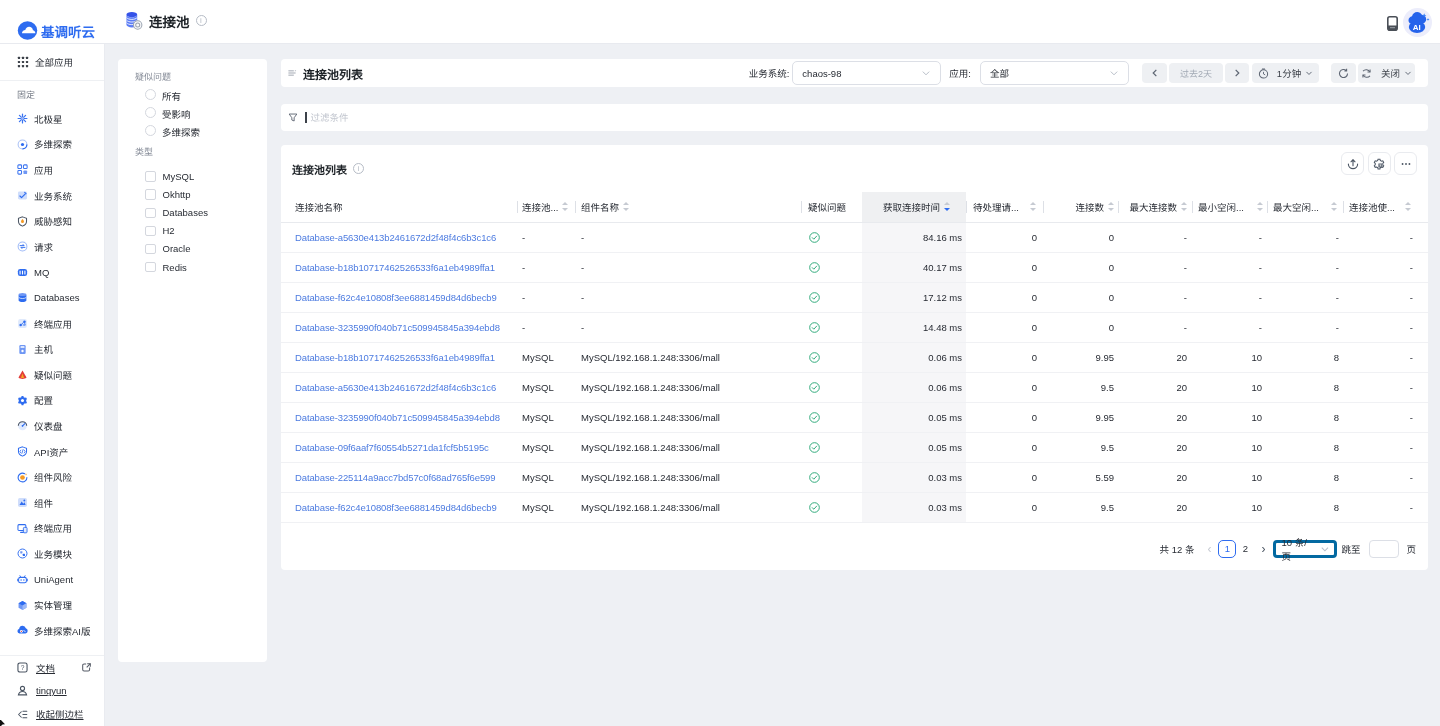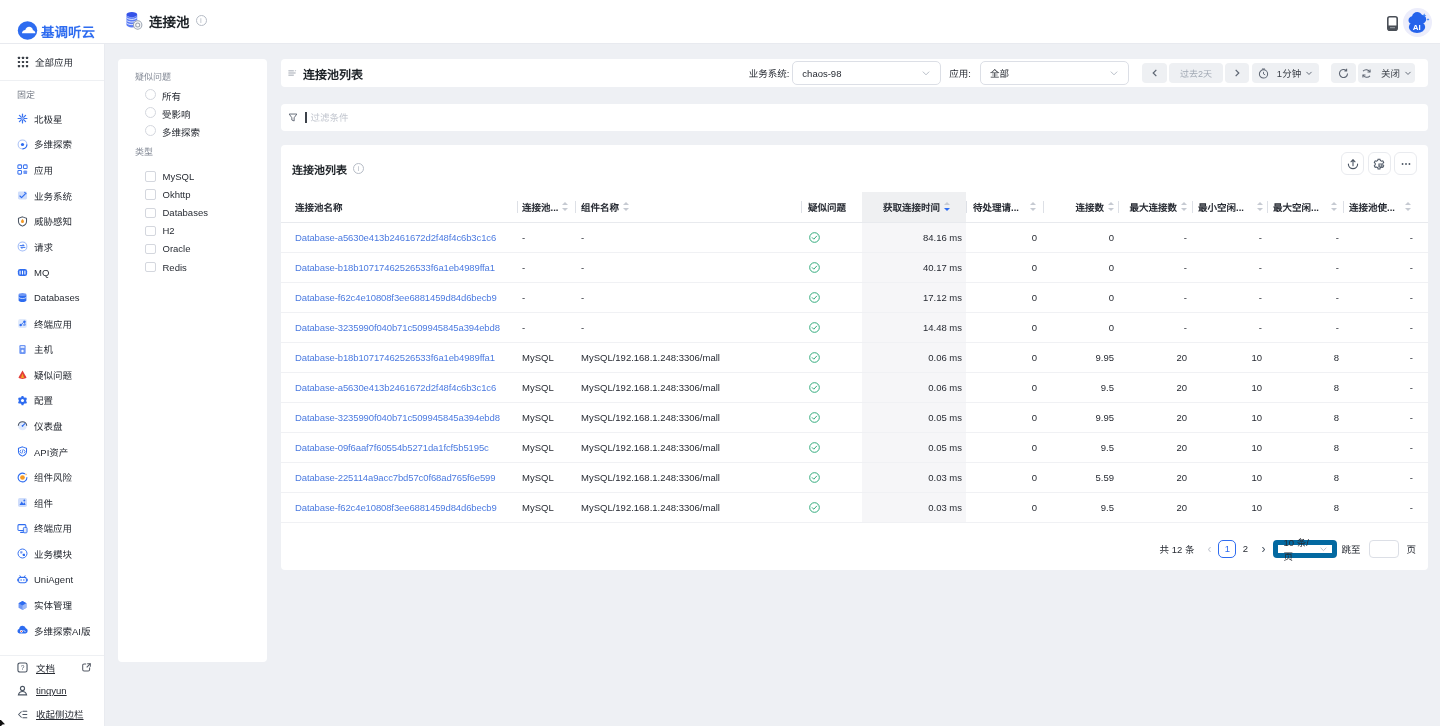--- a/index.html
+++ b/index.html
@@ -49,40 +49,40 @@
 
 .fbar { position:absolute; left:281px; top:104px; width:1147px; height:26.5px; background:#fff; border-radius:4px; display:flex; align-items:center; }
 .fbar .ph { color:#c2c6cf; font-size:9.5px; }
 
 .tcard { position:absolute; left:281px; top:145px; width:1147px; height:424.5px; background:#fff; border-radius:4px; }
 .tc-head { height:47px; display:flex; align-items:center; padding-left:11px; position:relative; }
 .tc-ttl { font-size:11px; font-weight:bold; color:#1c2126; }
 .tc-btns { position:absolute; right:11px; top:7px; display:flex; }
 .ibtn { width:23px; height:23px; border:1px solid #e9ebef; border-radius:6px; display:flex; align-items:center; justify-content:center; margin-left:3.5px; background:#fff; }
 .tbl { border-collapse:collapse; table-layout:fixed; width:1147px; font-size:9.5px; }
-.tbl th { height:30px; font-weight:bold; color:#272b33; background:#fff; border-bottom:1px solid #e8eaee; position:relative; white-space:nowrap; overflow:hidden; font-size:9.5px; }
+.tbl th { height:30px; font-weight:normal; color:#272b33; background:#fff; border-bottom:1px solid #e8eaee; position:relative; white-space:nowrap; overflow:hidden; font-size:9.5px; }
 .tbl th.al { text-align:left; }
 .tbl th.ar { text-align:right; }
 .tbl th.sep:before { content:""; position:absolute; left:0; top:9px; bottom:9px; width:1px; background:#dde0e6; }
 .tbl th.hl { background:#eff0f2; }
 .tbl td.hl { background:#f6f6f8; }
 .sort { display:inline-block; width:6px; height:9px; margin-left:4px; position:relative; }
 .sort:before { content:""; position:absolute; left:0; top:0; border-left:3px solid transparent; border-right:3px solid transparent; border-bottom:3.5px solid #c6cad2; }
 .sort:after { content:""; position:absolute; left:0; bottom:0; border-left:3px solid transparent; border-right:3px solid transparent; border-top:3.5px solid #c6cad2; }
 .sort.down:after { border-top-color:#2e6cf0; }
 .sort.abs { position:absolute; top:10px; }
 .tbl td { height:30px; border-bottom:1px solid #f0f1f4; color:#272b33; white-space:nowrap; overflow:hidden; }
 .tbl td.ar { text-align:right; }
 .tbl td a { color:#4c7be0; text-decoration:none; letter-spacing:-0.12px; }
 .pager { position:absolute; left:0; bottom:12px; width:1147px; height:18px; display:flex; align-items:center; justify-content:flex-end; font-size:9.5px; color:#272b33; padding-right:12px; }
 .pprev { color:#c6cad2; font-size:12px; width:18px; text-align:center; margin-left:6px; }
 .pnext { color:#4b5563; font-size:12px; width:18px; text-align:center; }
 .pnum { width:18px; height:18px; line-height:18px; text-align:center; border-radius:5px; }
 .pnum.cur { border:1px solid #2e6cf0; color:#2e6cf0; line-height:16px; }
-.psel { height:18px; border:5px solid #0369a1; border-radius:4px; display:flex; align-items:center; padding:0 5px; margin-left:1px; color:#272b33; width:64px; flex:0 0 auto; }
+.psel { height:18px; border:3px solid #0369a1; border-radius:4px; display:flex; align-items:center; padding:0 5px; margin-left:1px; color:#272b33; width:64px; flex:0 0 auto; }
 .jmp { margin-left:4px; }
 .jinput { width:30px; height:18px; border:1px solid #dcdfe6; border-radius:4px; background:#fff; margin-left:9px; }
 .yeh { margin-left:7px; }
 </style>
 </head>
 <body>
 <div class="hdr">
   <div class="logo">
     <svg width="21" height="21" viewBox="0 0 22 22">
         <ellipse cx="11" cy="11" rx="10.2" ry="9.6" fill="#2e6cf0"></ellipse>

